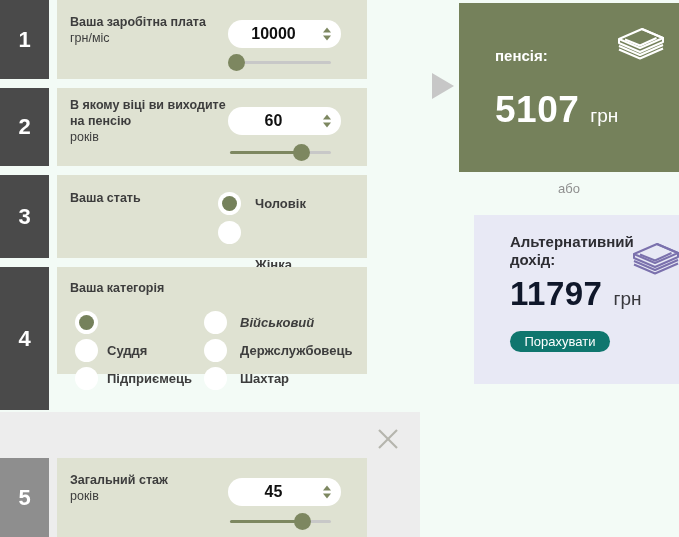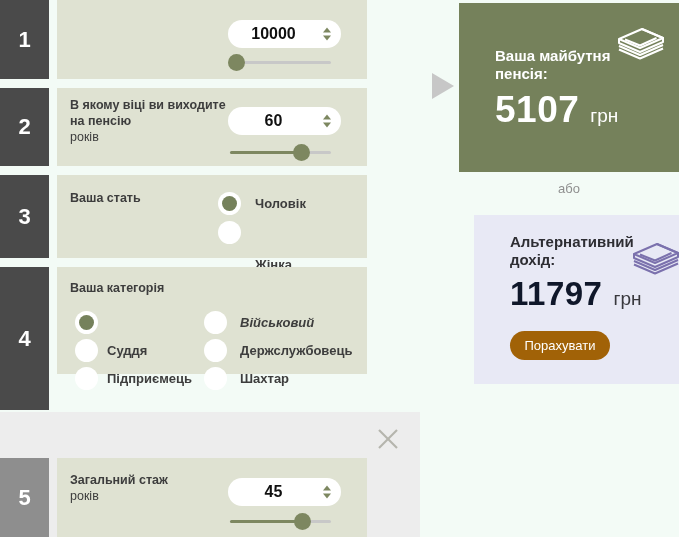--- a/index.html
+++ b/index.html
@@ -52,33 +52,37 @@
   .big-value { font-size:37px; font-weight:bold; letter-spacing:0.5px; }
   .currency { font-size:19px; }
   .or-text { position:absolute; left:459px; top:181px; width:220px; text-align:center; font-size:13px; color:#8f8f8f; }
   .alt-panel { position:absolute; left:459px; top:215px; width:220px; height:169px; background:#e8e9f5; color:#2e2e33;margin-left:15px; }
   .alt-title { position:absolute; left:36px; top:18px; font-size:15px; line-height:18px; font-weight:bold; color:#2e2e33; }
   .alt-panel .panel-icon { top:25px; color:#7b71ad; }
   .alt-panel .big-value-row { top:60px; }
   .alt-panel .big-value { color:#0f172a; font-size:33px; }
   .alt-panel .currency { color:#38383d; }
   .calc-button {
-    position:absolute; left:36px; top:116px; width:100px; height:29px;
-    border:none; border-radius:15px; background:#a16207; color:#ffffff;
+    position:absolute; left:36px; top:116px; width:100px; height:21px;
+    border:none; border-radius:15px; background:#0f766e; color:#ffffff;
     font-family:"Liberation Sans", sans-serif; font-size:13px; cursor:pointer;
     display:flex; align-items:center; justify-content:center;
   }
 </style>
 </head>
 <body>
 
 <div class="stage">
 
   <div class="step-num" style="top:0;height:79px;">1</div>
   <div class="step-panel" style="top:0;height:79px;">
+    <div class="panel-label" style="top:14px;">
+      <div>Ваша заробітна плата</div>
+      <div class="panel-sub">грн/міс</div>
+    </div>
     <div class="value-pill" style="top:20px;">
       <span class="pill-value">10000</span>
       <span class="spinner">
         <span class="spin-up"></span>
         <span class="spin-down"></span>
       </span>
     </div>
     <div class="slider" style="top:61px;">
       <div class="slider-fill" style="width:6px;"></div>
       <div class="slider-handle" style="left:-2px;"></div>
@@ -164,21 +168,20 @@
   <div class="pension-panel">
     <svg class="panel-icon" width="50" height="36" viewBox="0 0 50 36" fill="none" stroke="currentColor" stroke-width="2" stroke-linejoin="round">
       <path d="M26 4 L47 13 L47 17"></path>
       <path d="M3 14 L24 23 L47 13 L26 4 Z"></path>
       <path d="M9 14.5 L24 20.5 L40.5 13"></path>
       <path d="M3 14 L3 18 L24 27 L47 17 L47 13"></path>
       <path d="M3 21 L24 30 L47 20"></path>
       <path d="M3 24.5 L24 33.5 L47 23.5"></path>
     </svg>
     <div class="pension-title">
-      <div>Ваша майбутня</div>
       <div>пенсія:</div>
     </div>
     <div class="big-value-row">
       <span class="big-value">5107</span>
       <span class="currency">грн</span>
     </div>
   </div>
 
   <div class="or-text">або</div>
 

